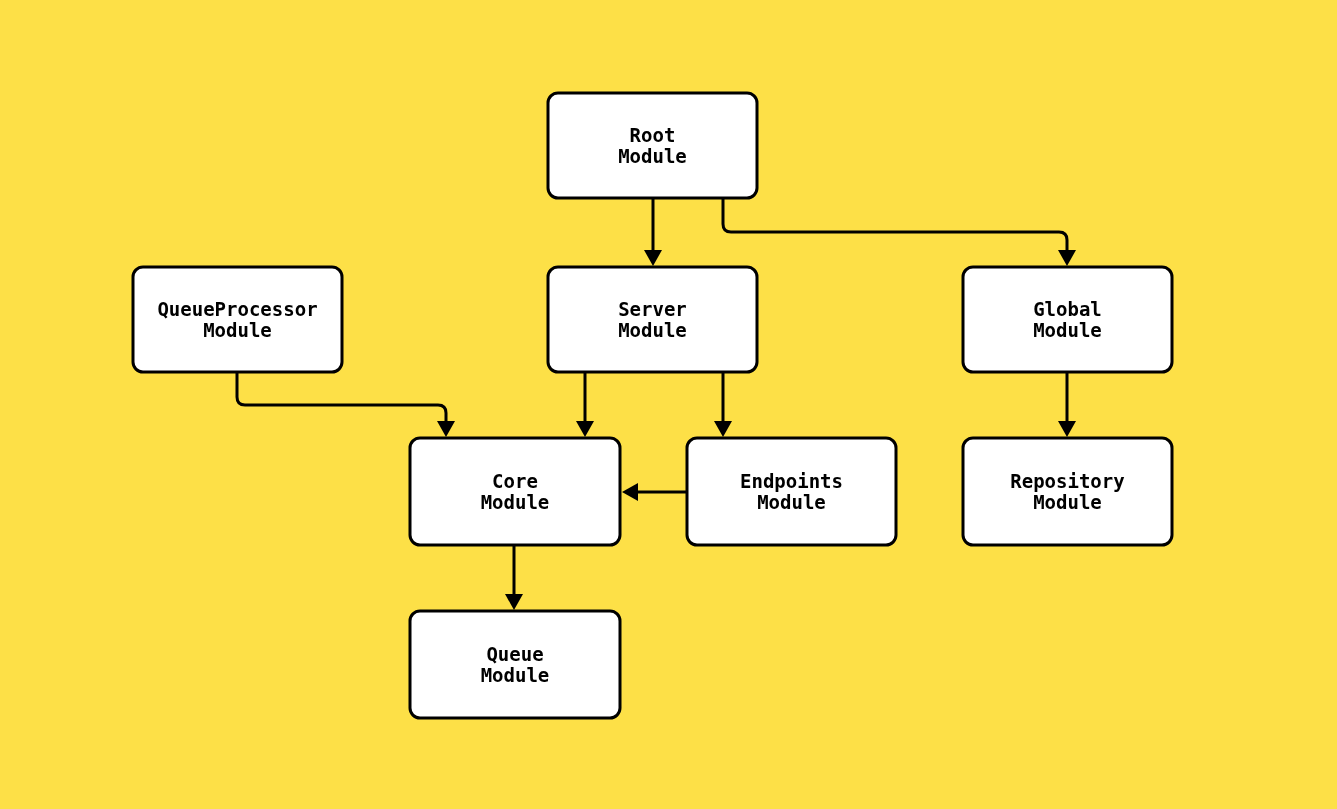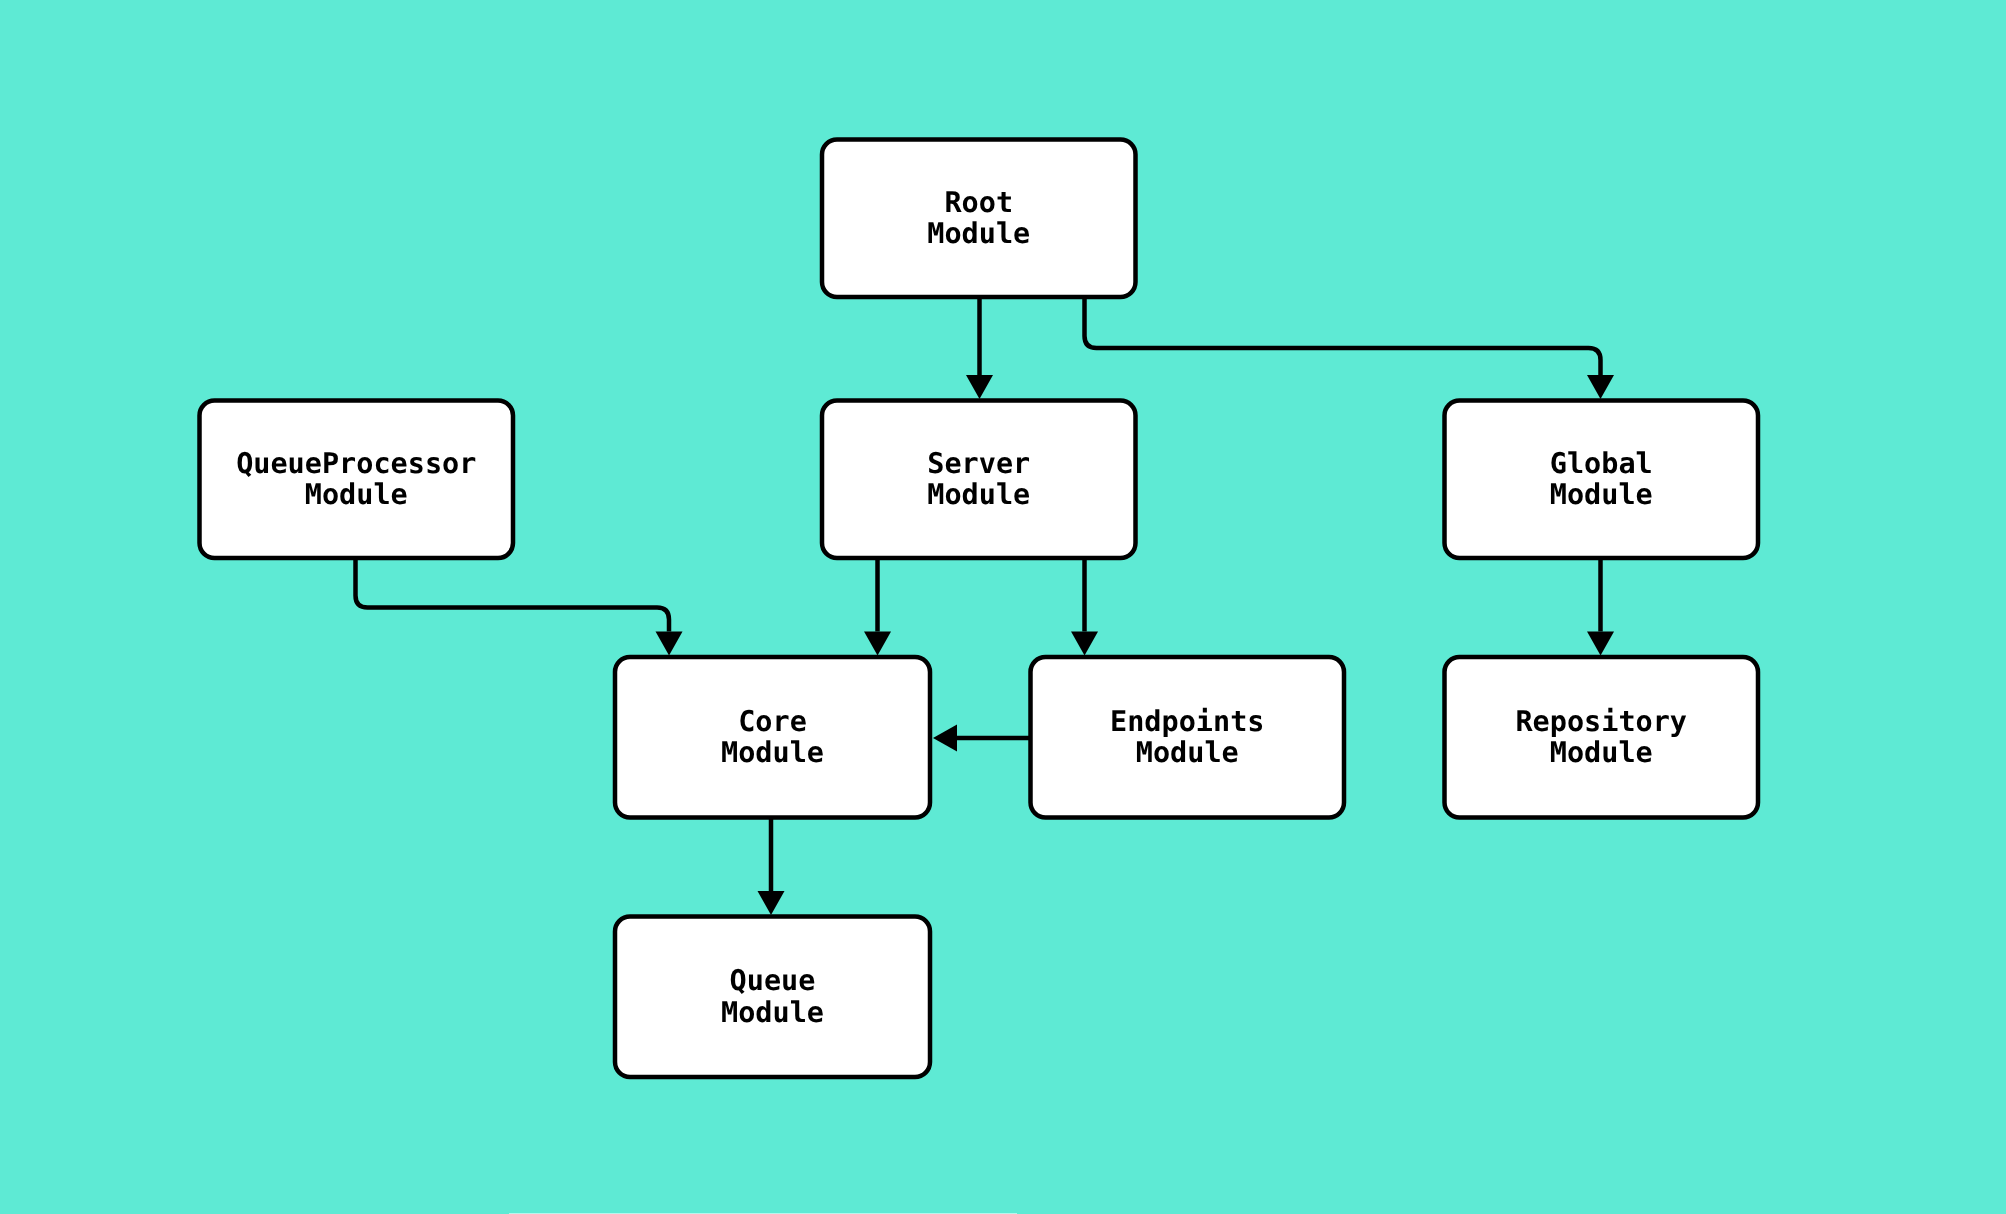--- a/index.html
+++ b/index.html
@@ -4,21 +4,21 @@
 <style>
   html, body {
     margin: 0;
     padding: 0;
     background: #ffffff;
   }
   .canvas {
     position: relative;
     width: 1337px;
     height: 809px;
-    background: #5eead4;
+    background: #fde047;
     overflow: hidden;
   }
   svg {
     display: block;
   }
   .node-box {
     fill: #ffffff;
     stroke: #000000;
     stroke-width: 3;
   }

